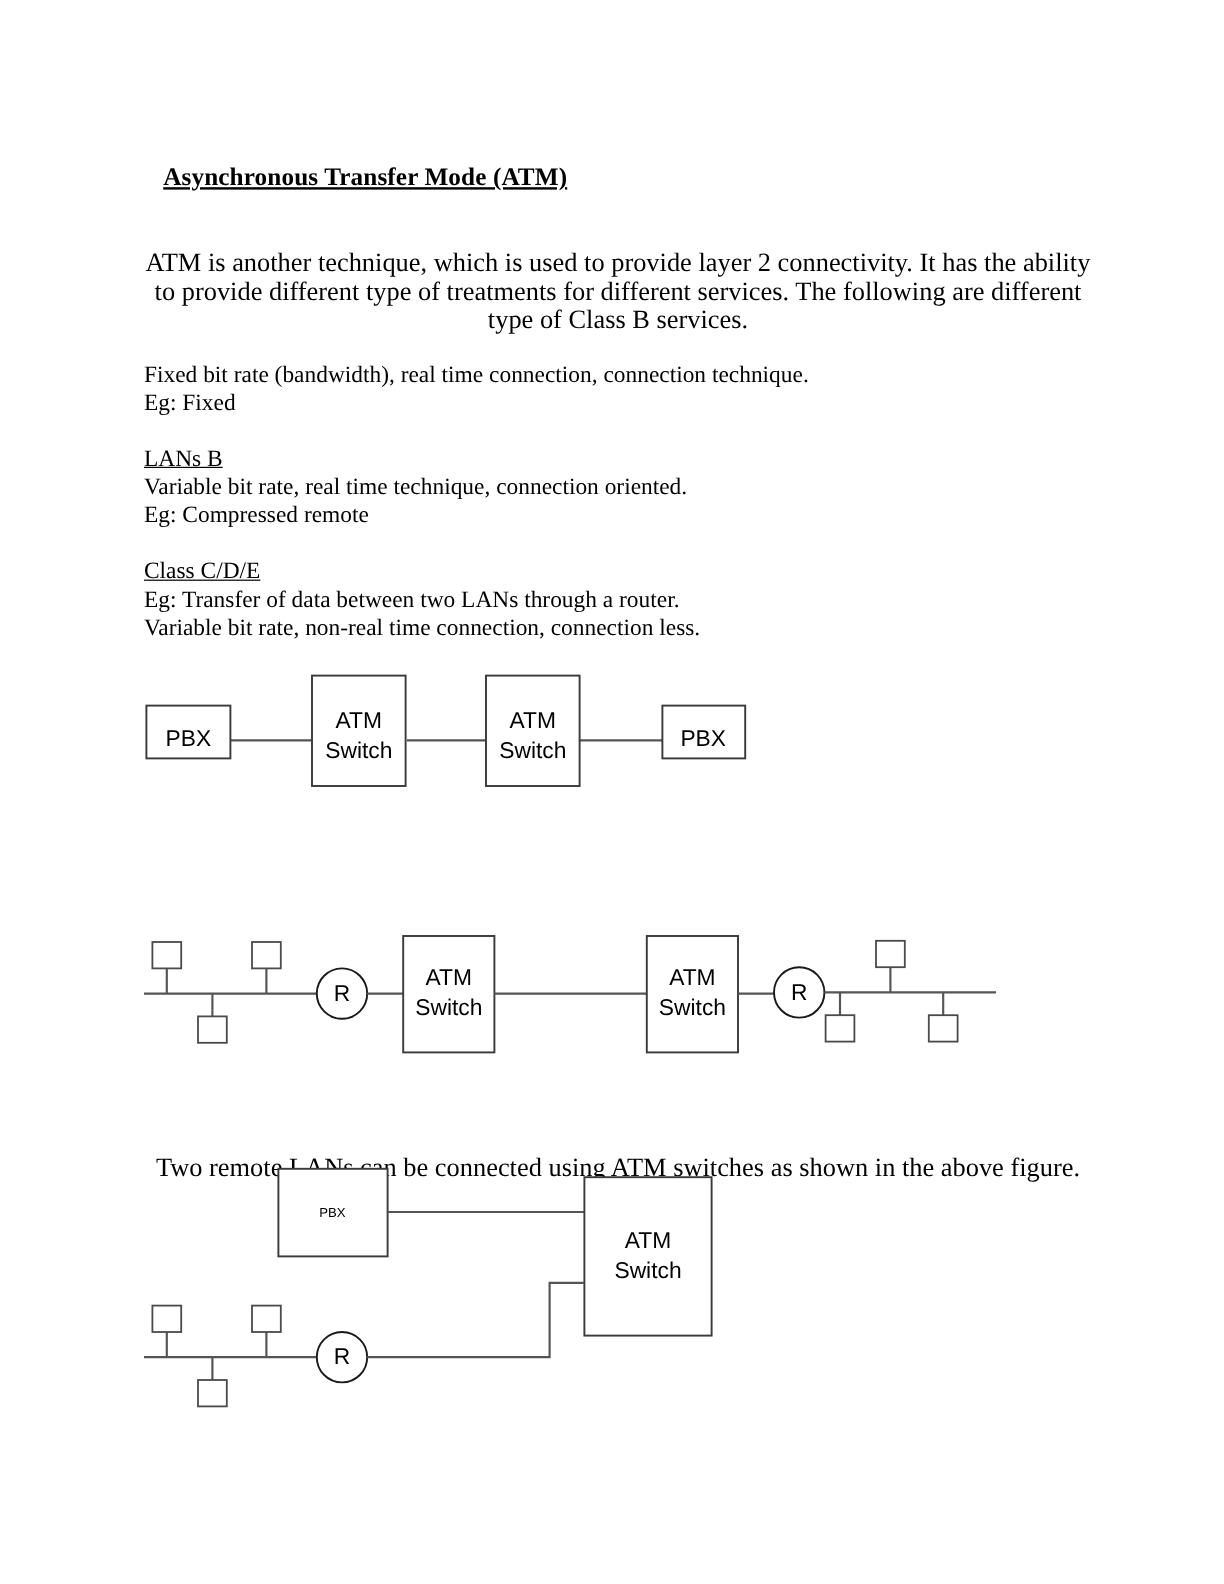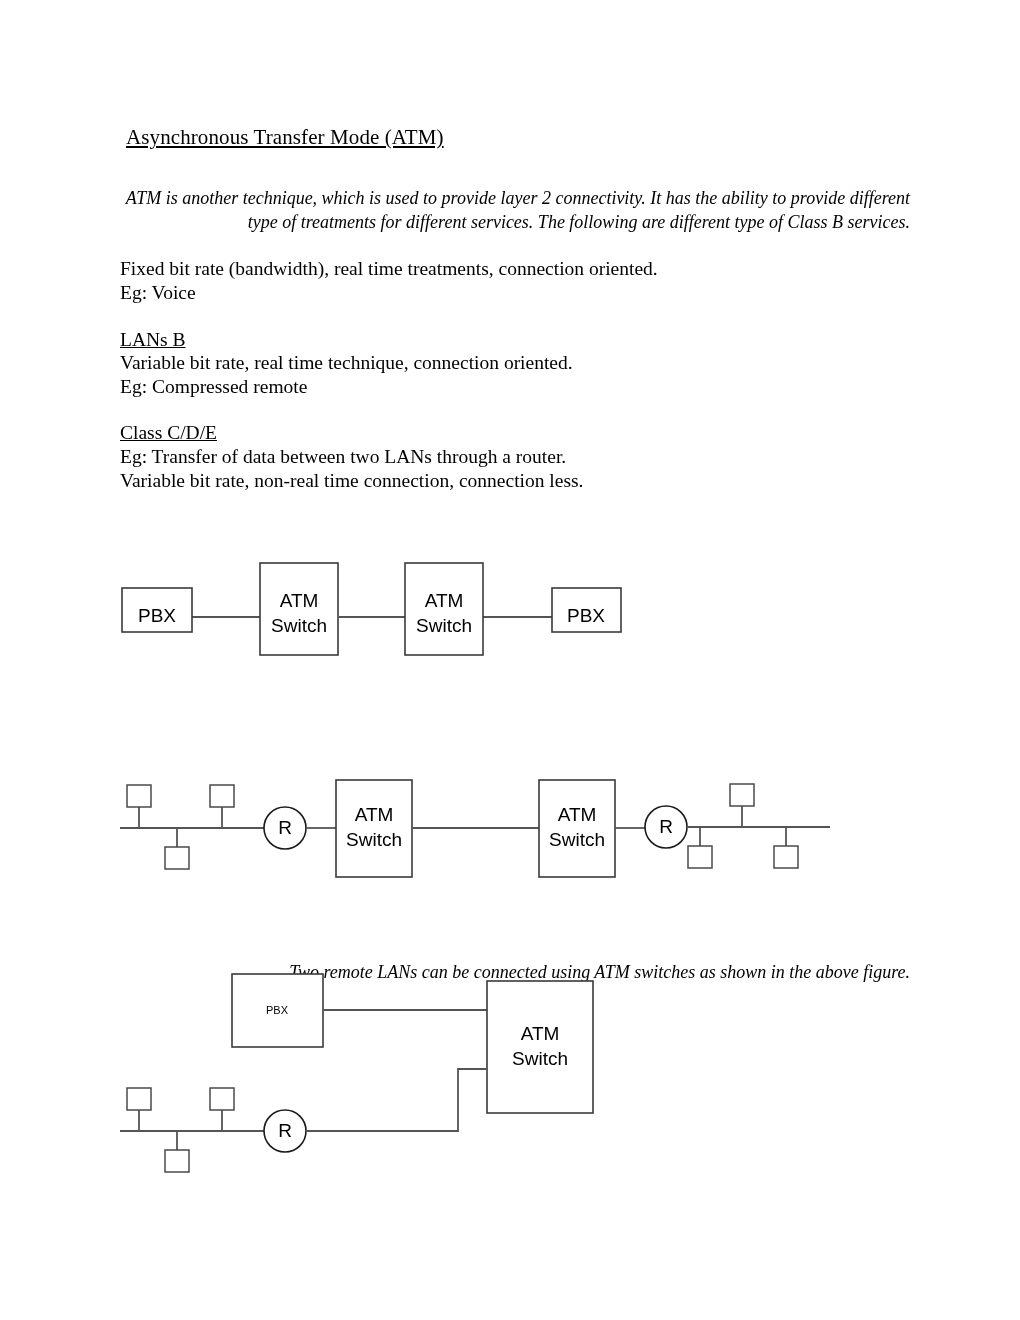--- a/index.html
+++ b/index.html
@@ -23,34 +23,33 @@
     height: 1320px;
   }
   .content {
     position: absolute;
     left: 120px;
     top: 118px;
     width: 790px;
   }
   h1.doc-title {
     font-size: 21px;
-    font-weight: normal;
-    margin: 6px;
+    font-weight: bold;
+    margin: 16px;
     padding: 0;
     line-height: 1.25;
     text-decoration: underline;
     letter-spacing: 0.1px;
   }
   p.para {
-    font-size: 18px;
+    font-size: 22px;
     line-height: 23.6px;
     margin: 0;
     padding: 0;
-    text-align: right;
-    font-style: italic;
+    text-align: center;
   }
   .spacer-lg { height: 31px; }
   .spacer-md { height: 23px; }
   .block { margin: 0; padding: 0; }
   .class-head {
     font-size: 19.5px;
     line-height: 23.6px;
     text-decoration: underline;
   }
   .class-line {
@@ -99,22 +98,22 @@
 
     <h1 class="doc-title">Asynchronous Transfer Mode (ATM)</h1>
 
     <div class="spacer-lg"></div>
 
     <p class="para">ATM is another technique, which is used to provide layer 2 connectivity. It has the ability to provide different type of treatments for different services. The following are different type of Class B services.</p>
 
     <div class="spacer-md"></div>
 
     <div class="block">
-      <div class="class-line">Fixed bit rate (bandwidth), real time treatments, connection oriented.</div>
-      <div class="class-line">Eg: Voice</div>
+      <div class="class-line">Fixed bit rate (bandwidth), real time connection, connection technique.</div>
+      <div class="class-line">Eg: Fixed</div>
     </div>
 
     <div class="spacer-md"></div>
 
     <div class="block">
       <div class="class-head">LANs B</div>
       <div class="class-line">Variable bit rate, real time technique, connection oriented.</div>
       <div class="class-line">Eg: Compressed remote</div>
     </div>
 

